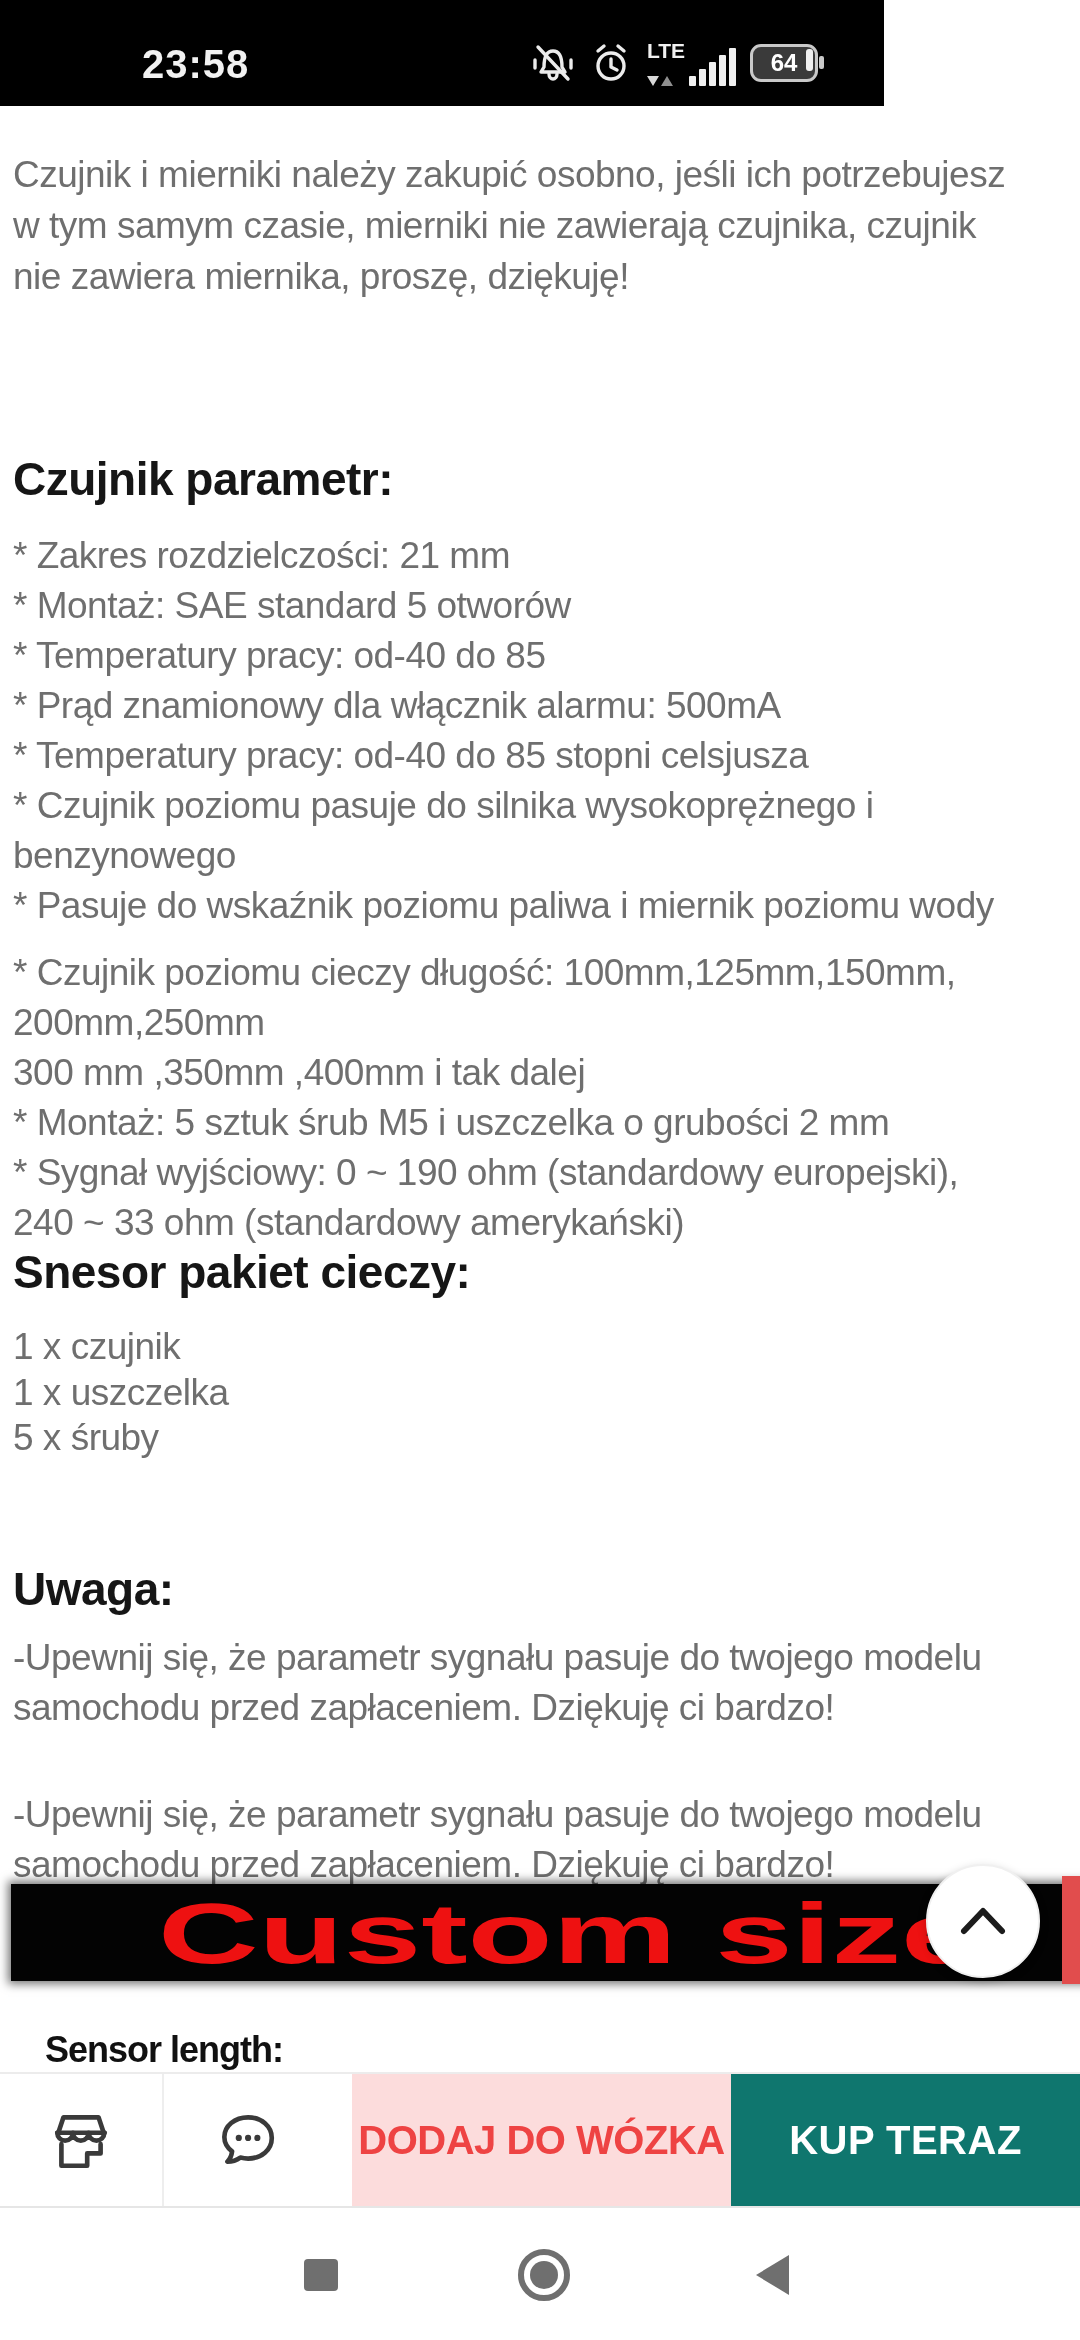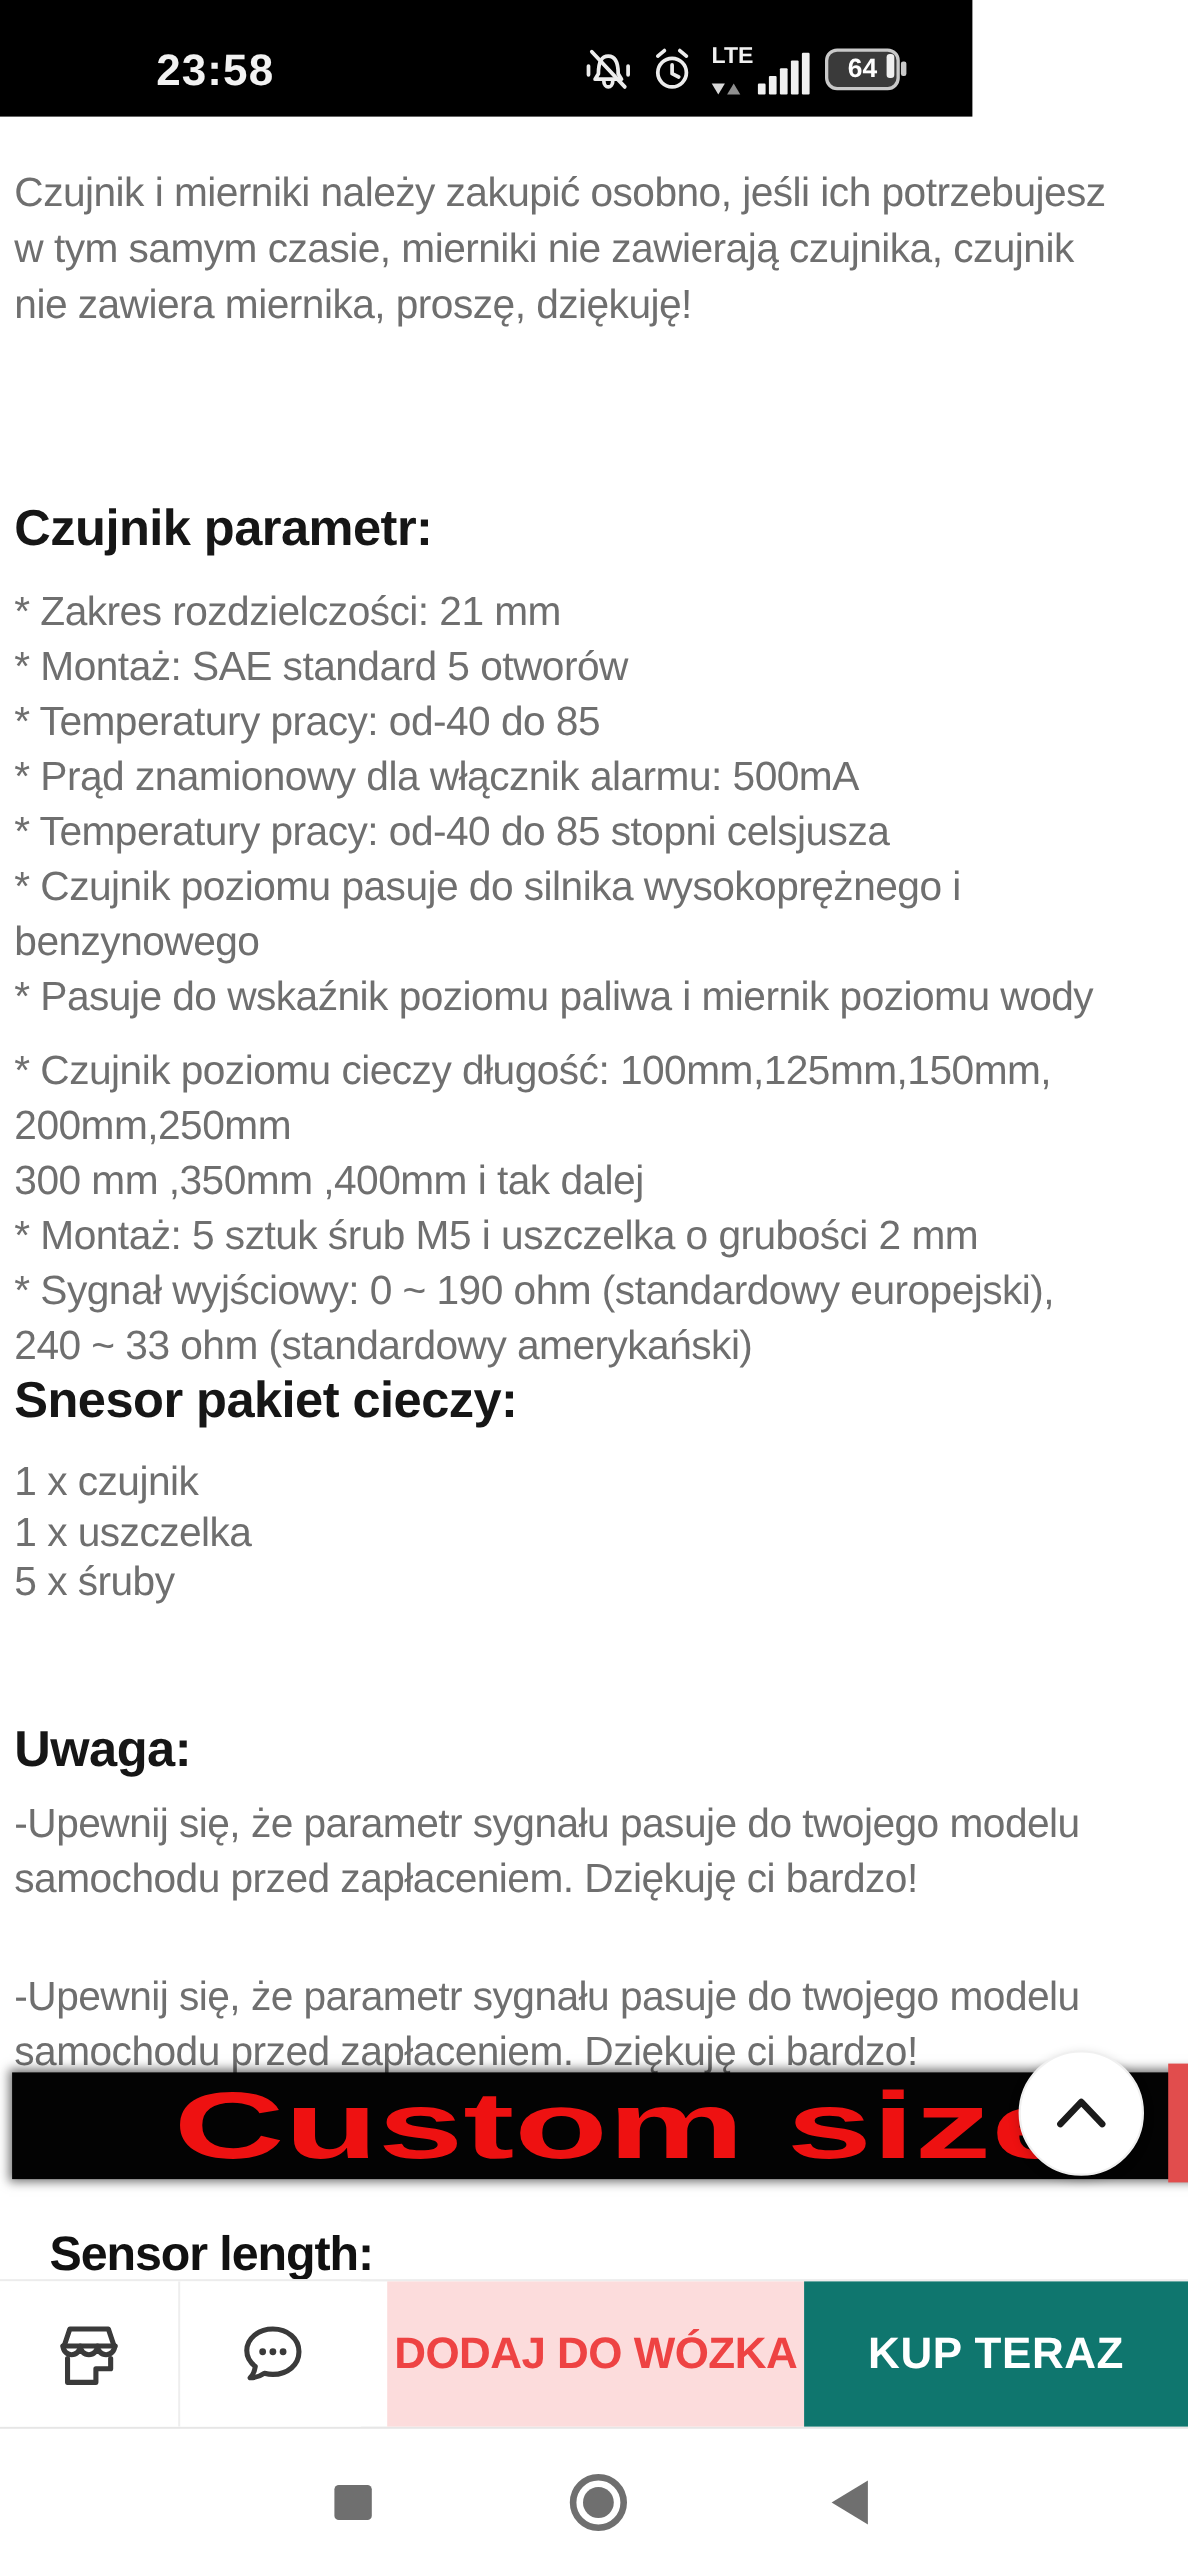--- a/index.html
+++ b/index.html
@@ -27,21 +27,21 @@
   
   .gline{position:absolute;left:13px;font-size:37px;line-height:50px;color:#6f6f6f;white-space:nowrap;letter-spacing:-0.5px;}
   .h{position:absolute;left:13px;font-size:46px;line-height:54px;font-weight:700;color:#161616;white-space:nowrap;letter-spacing:-0.5px;}
   
   .banner{position:absolute;left:11px;top:1884px;width:1050px;height:97px;background:#030303;
     box-shadow:0 0 9px 3px rgba(0,0,0,0.55);display:flex;align-items:center;justify-content:center;overflow:visible;padding-left:32px;}
   .banner-text{font-size:86px;font-weight:700;line-height:86px;transform:scaleX(1.62);transform-origin:50% 50%;white-space:nowrap;}
   .banner-strip{position:absolute;left:1062px;top:1876px;width:18px;height:108px;background:#e14d4d;}
   .scrolltop{position:absolute;left:926px;top:1864px;width:110px;height:110px;border-radius:50%;background:#fff;
     border:2px solid #f0f0f0;box-shadow:0 3px 10px rgba(0,0,0,0.18);display:flex;align-items:center;justify-content:center;}
-  .sensor-h{position:absolute;left:45px;top:2020px;font-size:44px;line-height:60px;font-weight:700;color:#111;
+  .sensor-h{position:absolute;left:45px;top:2020px;font-size:36px;line-height:60px;font-weight:700;color:#111;
     letter-spacing:-1px;white-space:nowrap;}
   
   .action-bar{position:absolute;left:0;top:2072px;width:1080px;height:136px;display:flex;background:#fff;
     border-top:2px solid #ececec;border-bottom:2px solid #e6e6e6;box-sizing:border-box;z-index:5;}
   .ab-cell{display:flex;align-items:center;justify-content:center;box-sizing:border-box;}
   .ab-store{width:164px;border-right:2px solid #eeeeee;background:#fff;}
   .ab-chat{width:164px;background:#fff;}
   .ab-cart{width:379px;font-size:40px;font-weight:700;letter-spacing:-0.5px;margin-left:24px;}
   .ab-buy{flex:1;font-size:40px;font-weight:700;color:#ffffff;letter-spacing:0.5px;}
   

